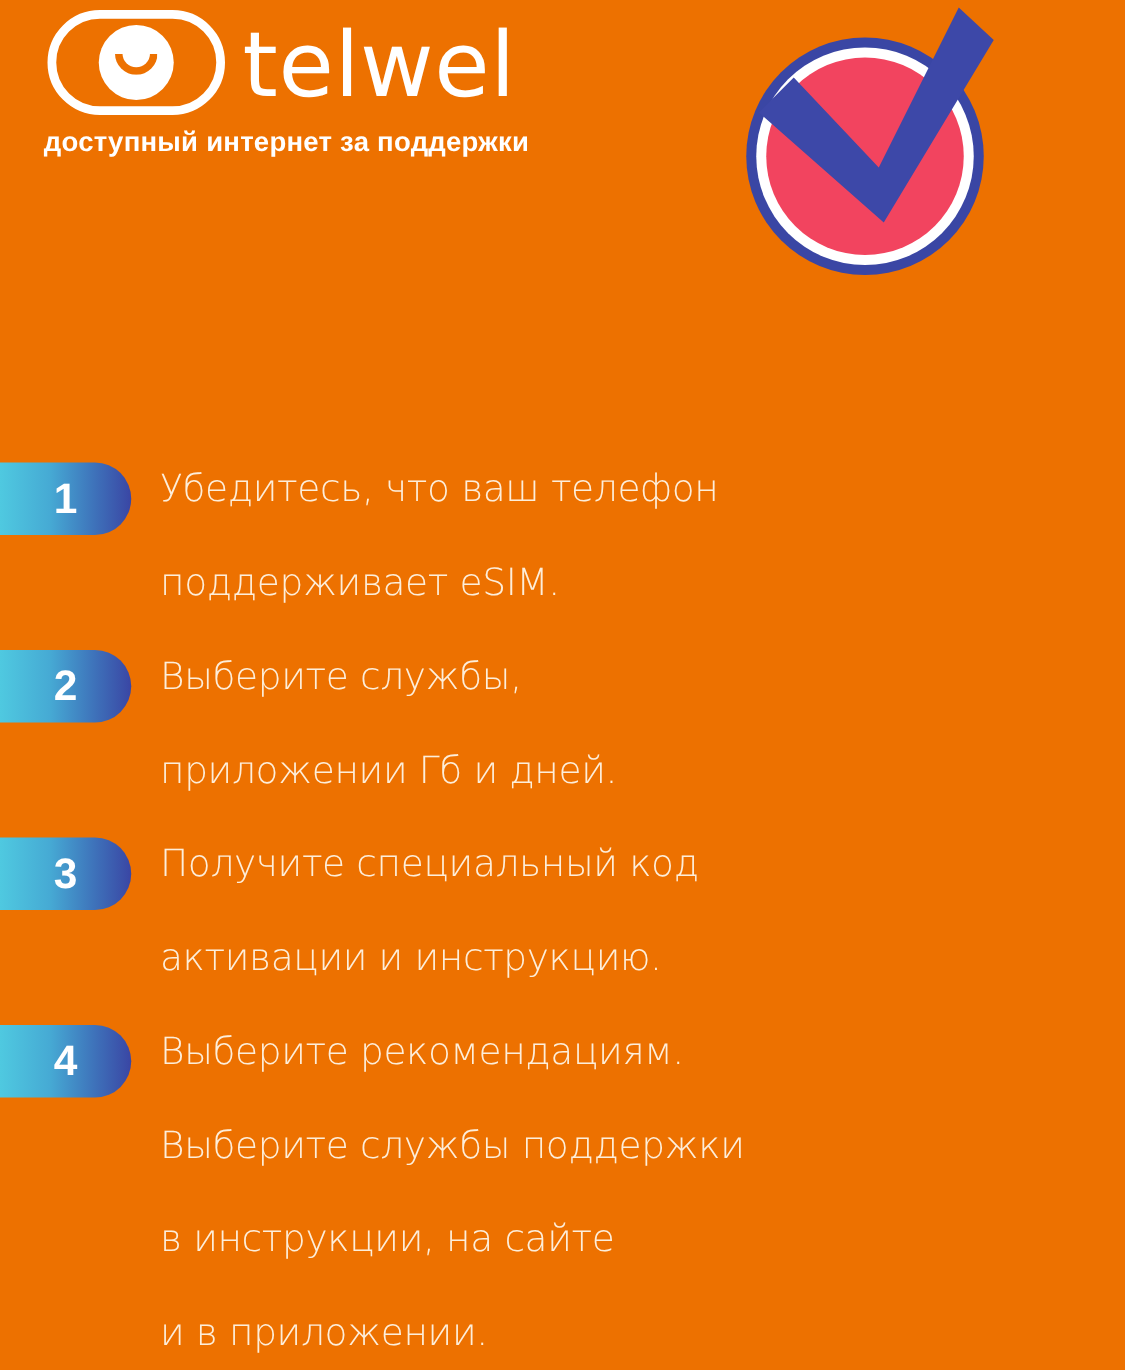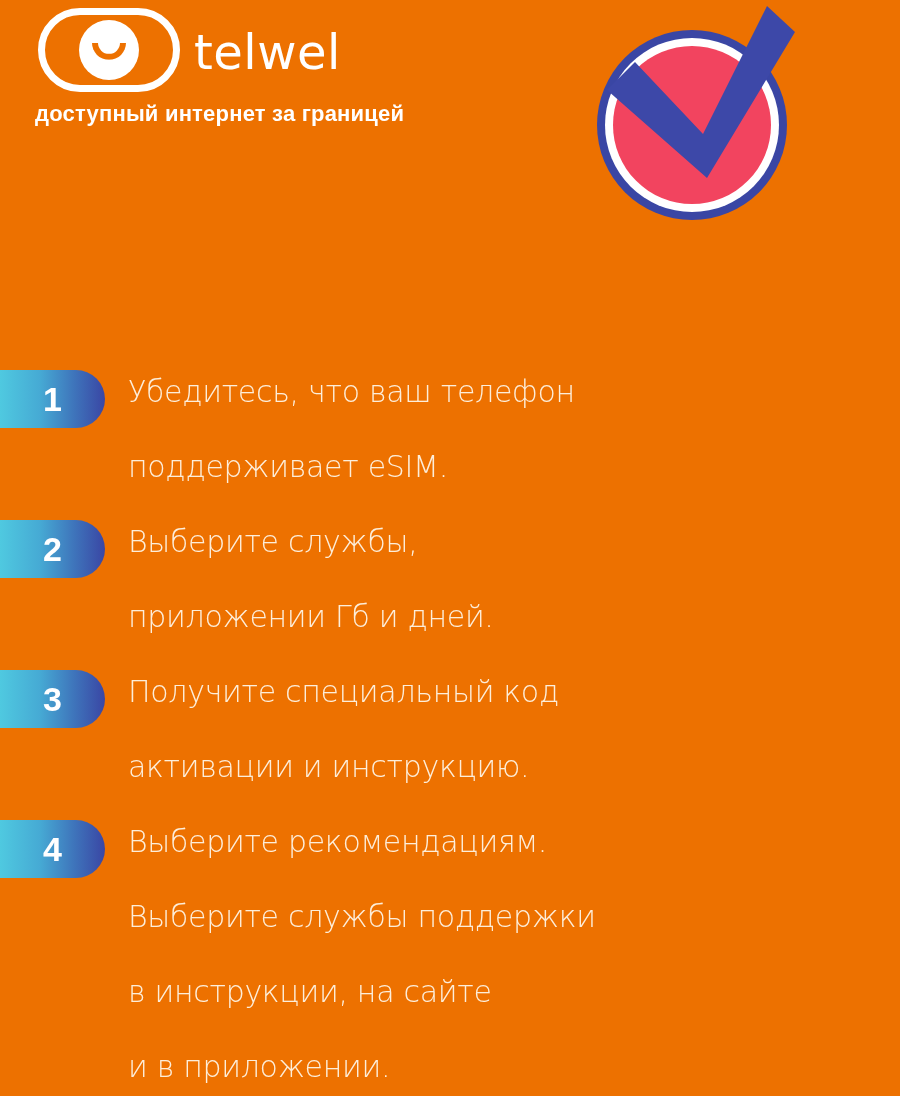--- a/index.html
+++ b/index.html
@@ -65,21 +65,21 @@
     transform: translate(-50%, -42%);
     width: 34px;
     height: 17px;
     border: 6px solid #ed7100;
     border-top: none;
     border-radius: 0 0 34px 34px;
   }
 
   .wordmark {
     color: #ffffff;
-    font-size: 48px;
+    font-size: 72px;
     font-weight: 400;
     letter-spacing: 0.5px;
     line-height: 1;
     font-family: "DejaVu Sans", sans-serif;
     margin-top: 4px;
   }
 
   .tagline {
     position: absolute;
     left: 35px;
@@ -180,21 +180,21 @@
 
   <div class="header">
     <div class="logo-row">
       <div class="logo-mark">
         <div class="outline"></div>
         <div class="face"></div>
         <div class="smile"></div>
       </div>
       <div class="wordmark">telwel</div>
     </div>
-    <div class="tagline">доступный интернет за границей</div>
+    <div class="tagline">доступный интернет за поддержки</div>
   </div>
 
   <div class="check-badge">
     <svg viewBox="0 0 195 195" xmlns="http://www.w3.org/2000/svg" aria-hidden="true">
       <circle cx="97" cy="97" r="95" fill="#3a46a4"></circle>
       <circle cx="97" cy="97" r="87" fill="#ffffff"></circle>
       <circle cx="97" cy="97" r="79" fill="#f2445f"></circle>
       <path d="M12 62 L40 34 L108 106 L172 -22 L200 4 L112 150 Z" fill="#3d48a8"></path>
     </svg>
   </div>

